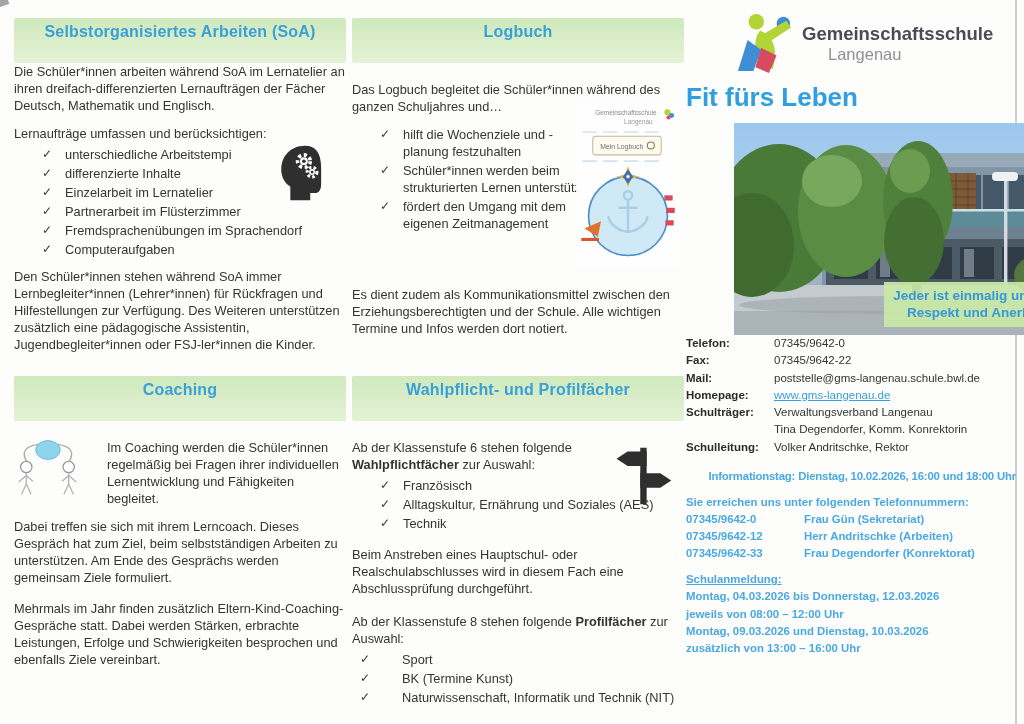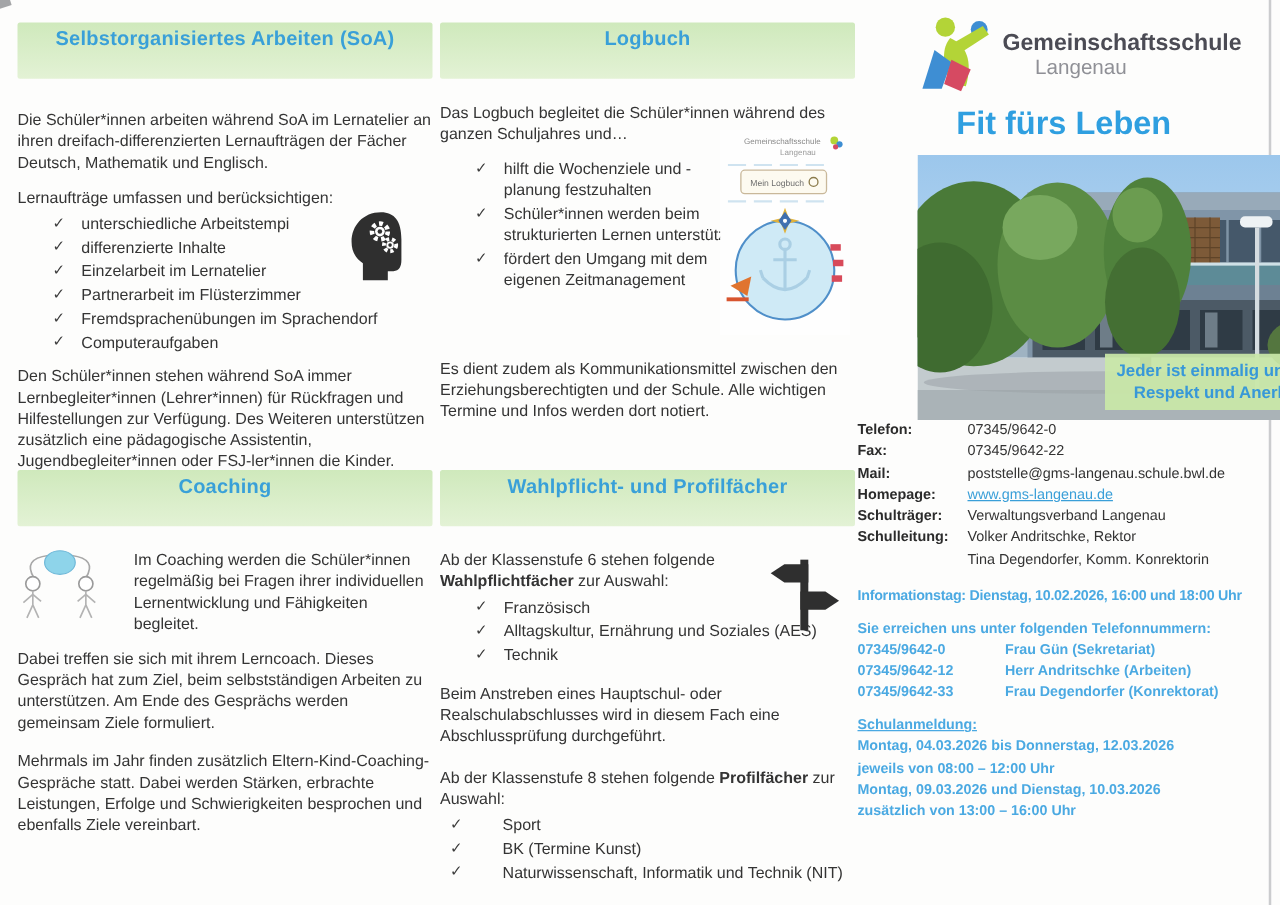--- a/index.html
+++ b/index.html
@@ -22,52 +22,52 @@
   .coach-row{display:flex;gap:27px;align-items:flex-start;margin-bottom:11px;}
   .coach-row p{margin:2px 0 0;}
   .lb-row{position:relative;min-height:160px;}
   .lb-row ul{width:208px;}
   .lb-cover{position:absolute;right:4px;top:-22px;}
   .post-icon{position:absolute;right:10px;top:6px;}
   
   .logo-row{display:flex;align-items:flex-start;gap:8px;margin:4px 0 0 50px;}
   .brand-name{font-size:18.5px;font-weight:bold;color:#4b4b54;line-height:1.1;margin-top:14px;}
   .brand-town{font-size:16.5px;color:#8f9096;padding-left:26px;line-height:1.25;}
-  .motto{font-size:26px;font-weight:bold;color:#2f9fe0;text-align:center;margin:4px 0 10px;}
+  .motto{font-size:26px;font-weight:bold;color:#2f9fe0;text-align:left;margin:4px 0 10px;}
   .photo{position:relative;width:369px;height:212px;padding-left:48px;}
   .caption{position:absolute;right:2px;bottom:8px;background:rgba(201,231,168,.93);
            padding:5px 9px;text-align:center;font-size:13.5px;font-weight:bold;color:#3898d8;line-height:1.3;}
   .contact{font-size:11.5px;line-height:1.5;}
   .c-row{display:flex;}
   .c-label{flex:0 0 88px;font-weight:bold;color:#2b2b2b;}
   .c-val{color:#333;}
   a.link{color:#3a9fd8;text-decoration:underline;cursor:pointer;}
   .blue{margin-top:12px;color:#4aa9e2;font-weight:bold;font-size:11.4px;line-height:1.5;}
   .blue .gap{height:9px;}
-  .nowrap{white-space:nowrap;letter-spacing:-.2px;}
+  .nowrap{white-space:nowrap;letter-spacing:-.2px;text-align:right;}
   .p-row{display:flex;}
   .p-row .pc0{flex:0 0 118px;}
   .u{text-decoration:underline;}
   
   .edge-right{position:absolute;top:0;right:7px;width:2px;height:724px;background:#cbccce;}
   .corner{position:absolute;left:0;top:0;width:12px;height:7px;background:#8d8f91;
           transform:rotate(-18deg) translate(-3px,-2px);opacity:.8;}
 </style>
 </head>
 <body>
 
 <div class="corner"></div>
 <div class="edge-right"></div>
 
 <div class="col" id="col1">
   <div class="block" style="top:4px">
     <div class="hdr">
       <span>Selbstorganisiertes Arbeiten (SoA)</span>
     </div>
-    <p style="margin-top:24px">Die Schüler*innen arbeiten während SoA im Lernatelier an ihren dreifach-differenzierten Lernaufträgen der Fächer Deutsch, Mathematik und Englisch.</p>
+    <p style="margin-top:0">Die Schüler*innen arbeiten während SoA im Lernatelier an ihren dreifach-differenzierten Lernaufträgen der Fächer Deutsch, Mathematik und Englisch.</p>
     <p class="tight">Lernaufträge umfassen und berücksichtigen:</p>
     <div class="rel">
       <ul class="checks">
           <li>
             <span class="check">✓</span>
             <span>unterschiedliche Arbeitstempi</span>
           </li>
           <li>
             <span class="check">✓</span>
             <span>differenzierte Inhalte</span>
@@ -328,26 +328,26 @@
       </div>
     <div class="c-row">
         <span class="c-label">Homepage:</span>
         <a class="link">www.gms-langenau.de</a>
       </div>
     <div class="c-row">
         <span class="c-label">Schulträger:</span>
         <span class="c-val">Verwaltungsverband Langenau</span>
       </div>
     <div class="c-row">
+        <span class="c-label"></span>
+        <span class="c-val">Tina Degendorfer, Komm. Konrektorin</span>
+      </div>
+    <div class="c-row">
         <span class="c-label">Schulleitung:</span>
         <span class="c-val">Volker Andritschke, Rektor</span>
-      </div>
-    <div class="c-row">
-        <span class="c-label"></span>
-        <span class="c-val">Tina Degendorfer, Komm. Konrektorin</span>
       </div>
   </div>
 
   <div class="blue">
     <div class="nowrap">Informationstag: Dienstag, 10.02.2026, 16:00 und 18:00 Uhr</div>
     <div class="gap"></div>
     <div>Sie erreichen uns unter folgenden Telefonnummern:</div>
     <div>
         <div class="p-row">
           <span class="pc0">07345/9642-0</span>

